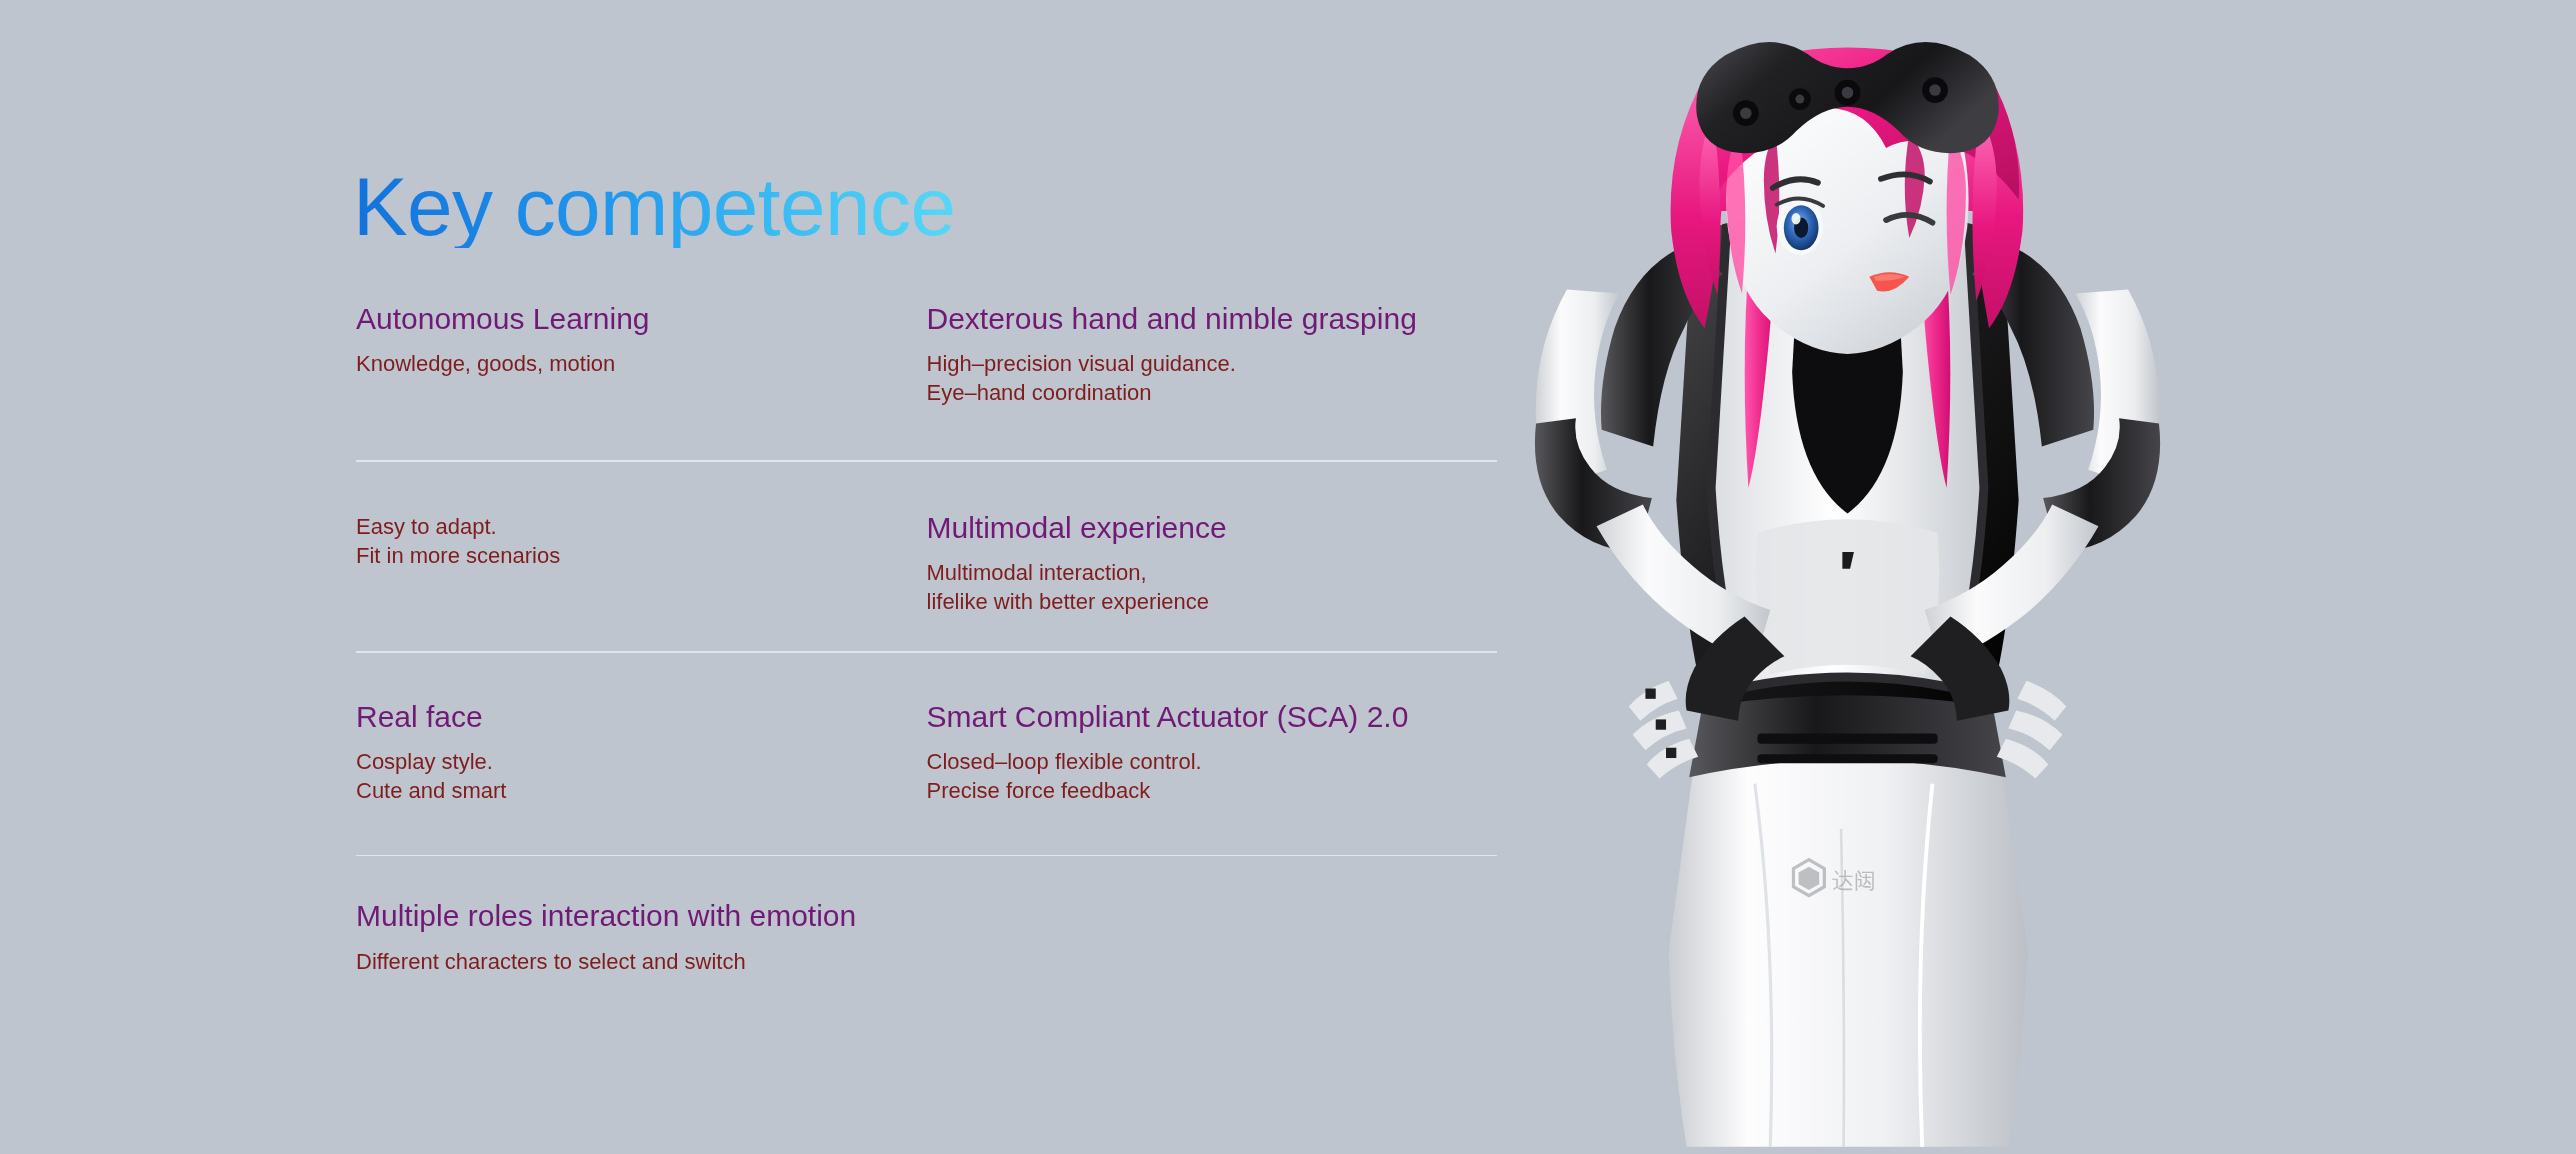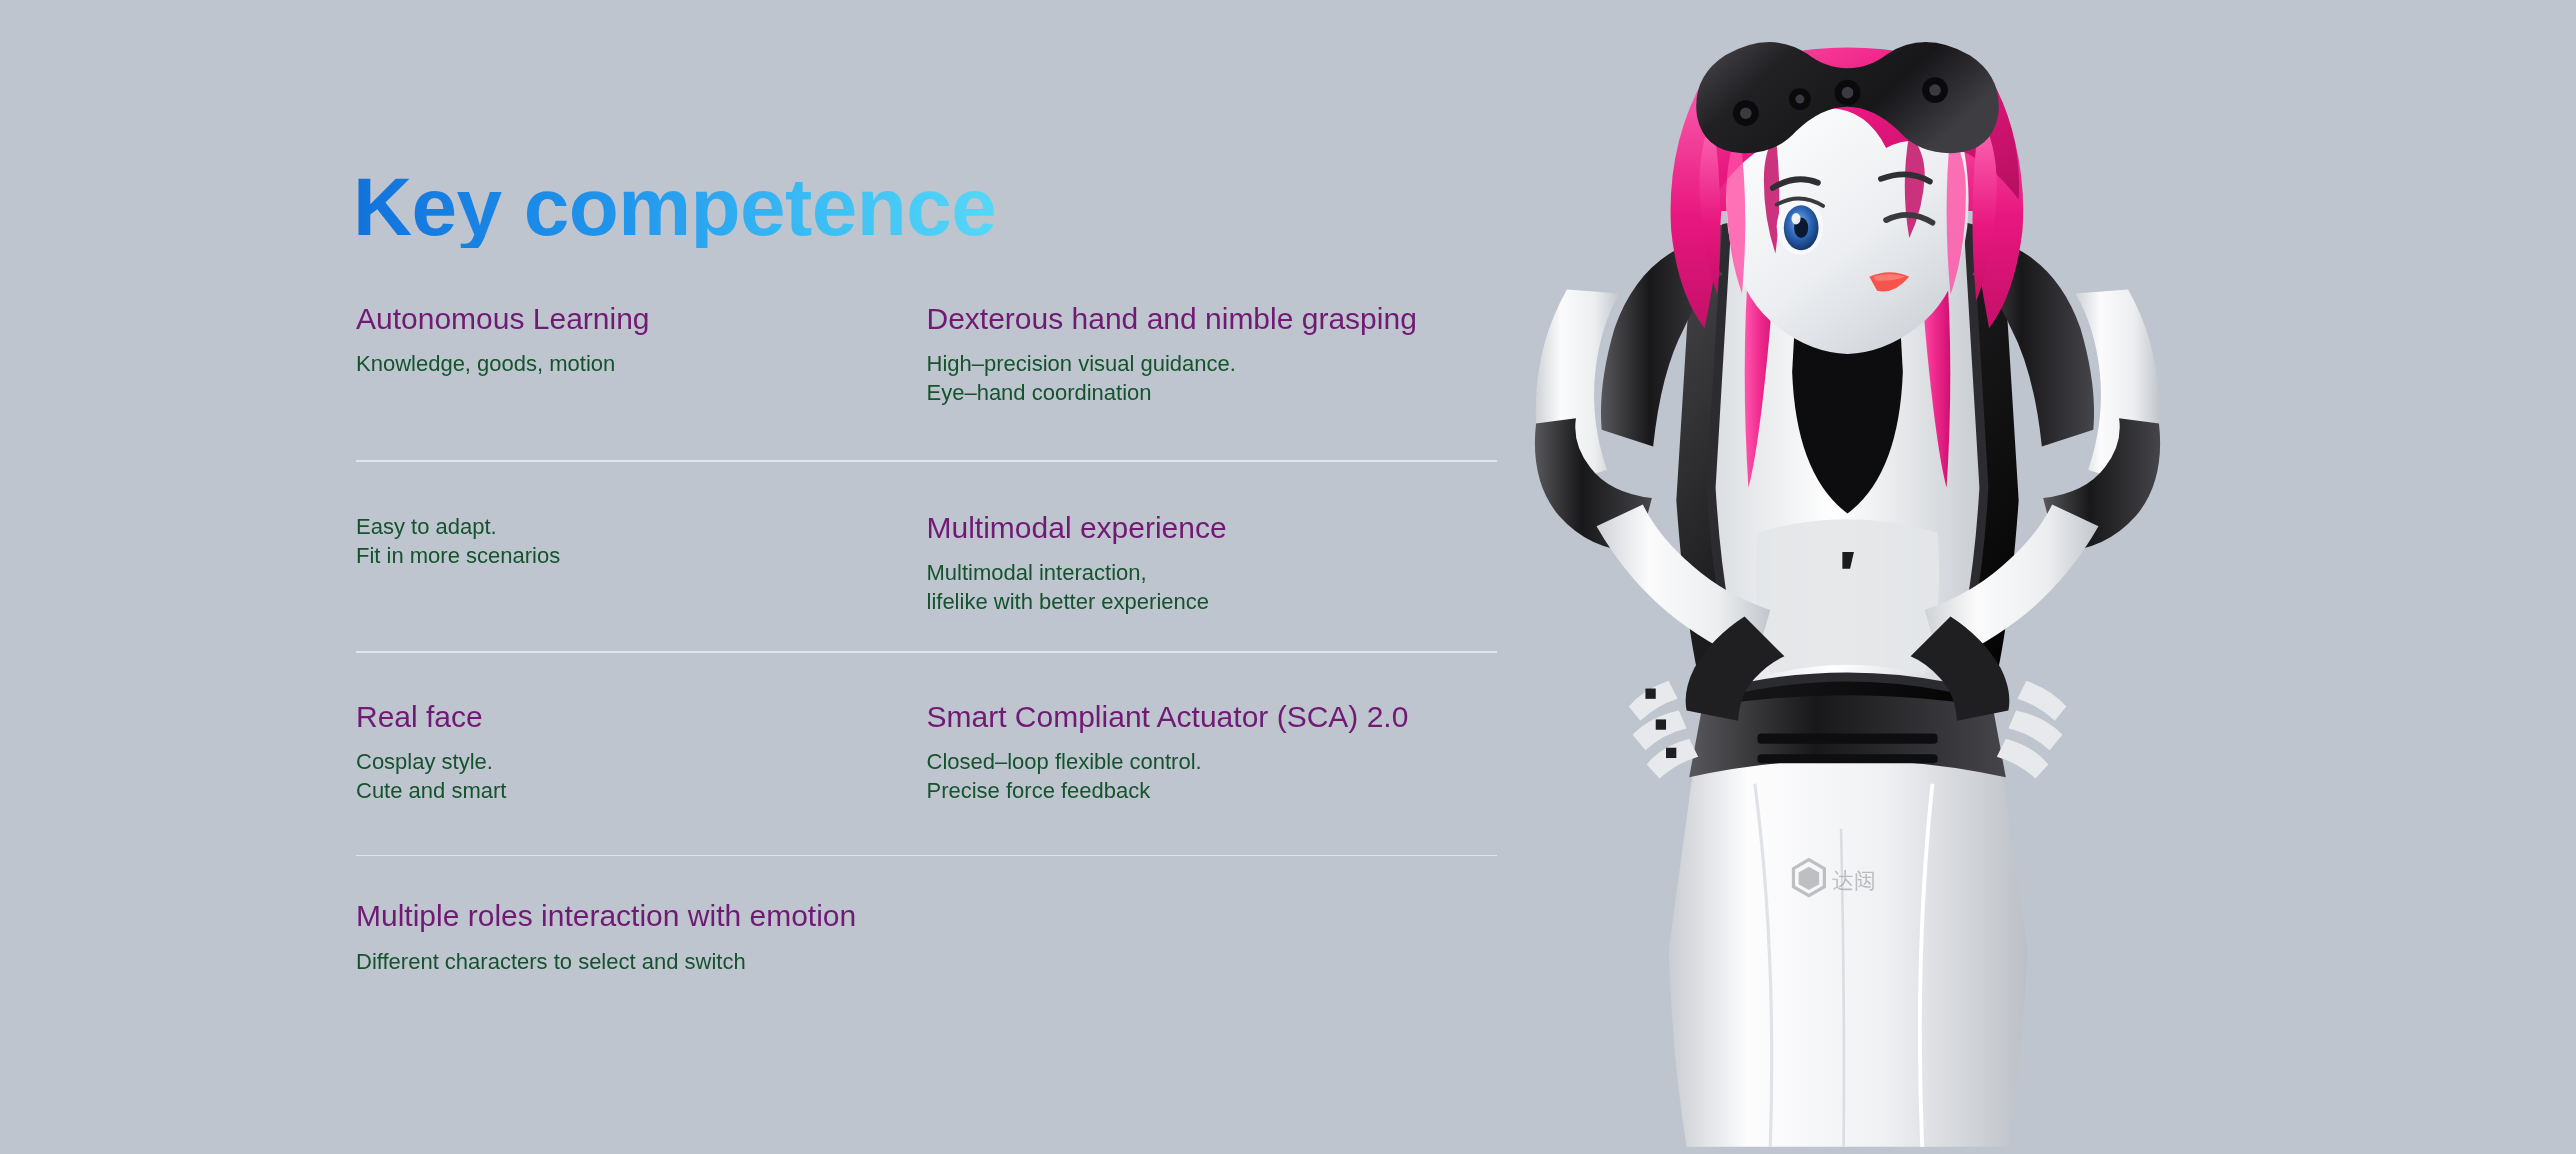--- a/index.html
+++ b/index.html
@@ -10,21 +10,21 @@
     overflow:hidden;
     position:relative;
   }
   .slide{position:absolute;inset:0;}
 
   
   .title{
     position:absolute;
     left:353px; top:166px;
     font-size:82px;
-    font-weight:700;
+    font-weight:400;
     letter-spacing:-0.6px;
     line-height:1;
     white-space:nowrap;
     background:linear-gradient(90deg,#1272dc 0%,#2196ec 42%,#3bbdf4 72%,#55d8f7 100%);
     -webkit-background-clip:text;
     background-clip:text;
     color:transparent;
     -webkit-text-fill-color:transparent;
   }
 
@@ -46,21 +46,21 @@
   .fcol.wide{width:100%;}
   .fhead{
     color:#701a75;
     font-size:30px;
     font-weight:400;
     line-height:1.08;
     margin:0 0 14px 0;
     white-space:nowrap;
   }
   .fdesc{
-    color:#14532d;
+    color:#7f1d1d;
     font-size:22px;
     font-weight:400;
     line-height:1.32;
     margin:0;
     white-space:pre-line;
   }
   .divider{
     height:1.3px;
     background:rgba(255,255,255,.55);
     margin:0;

